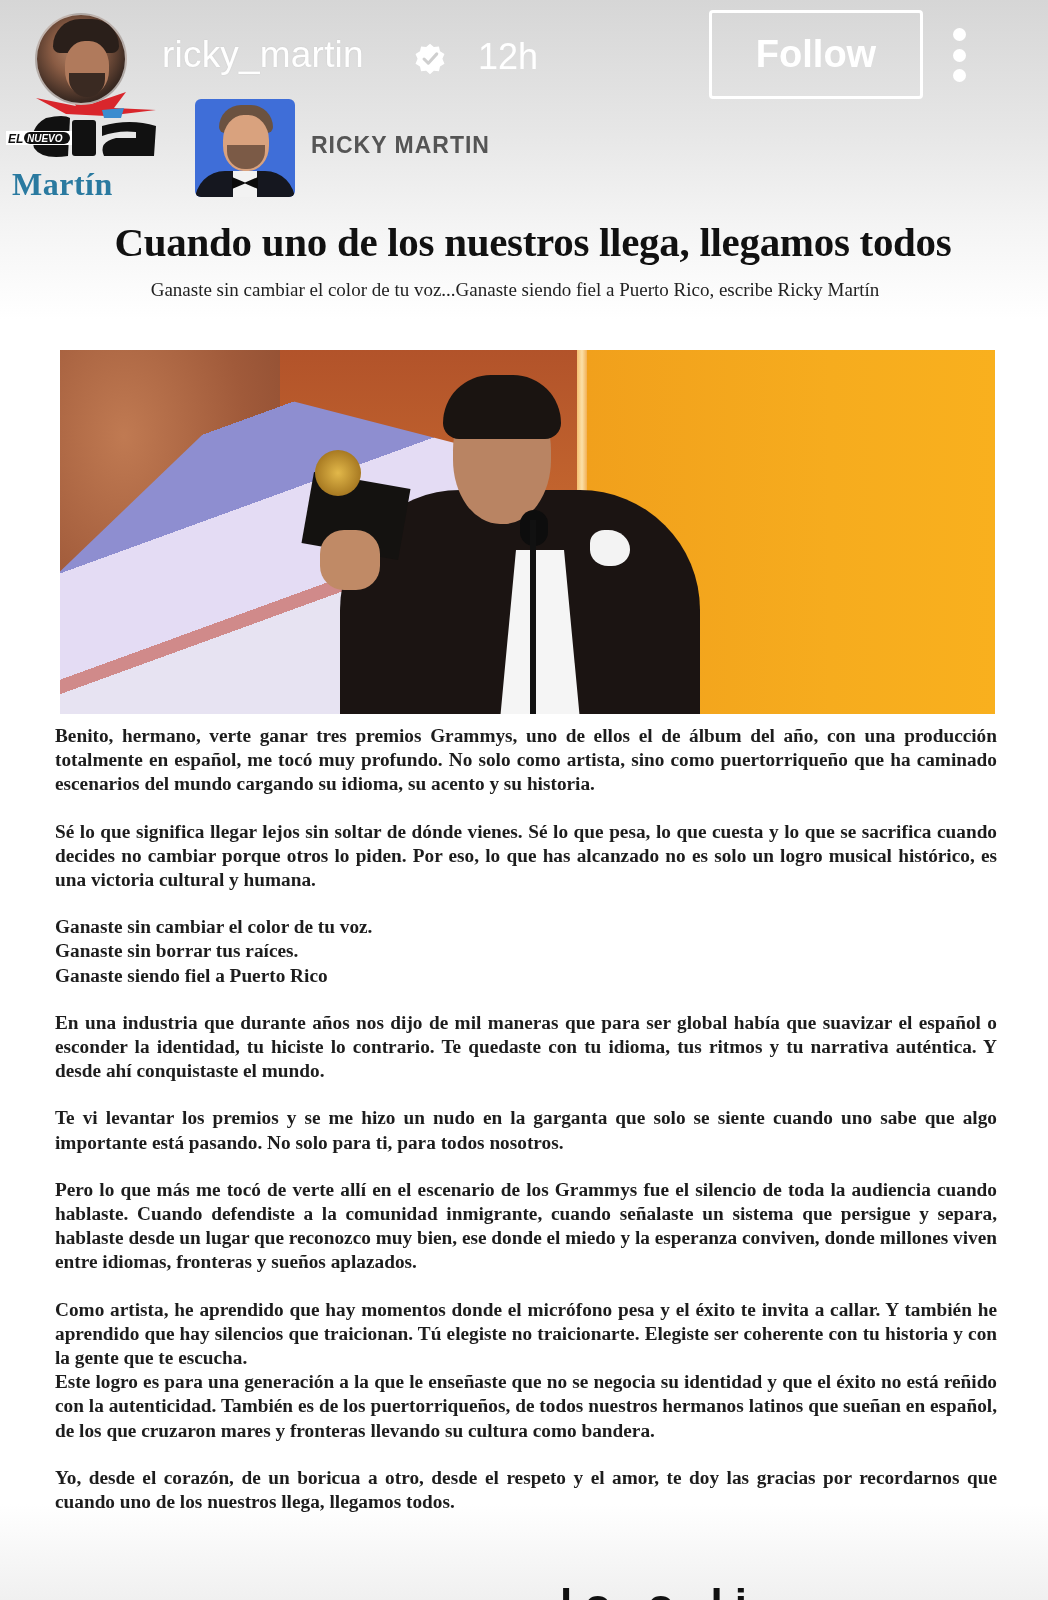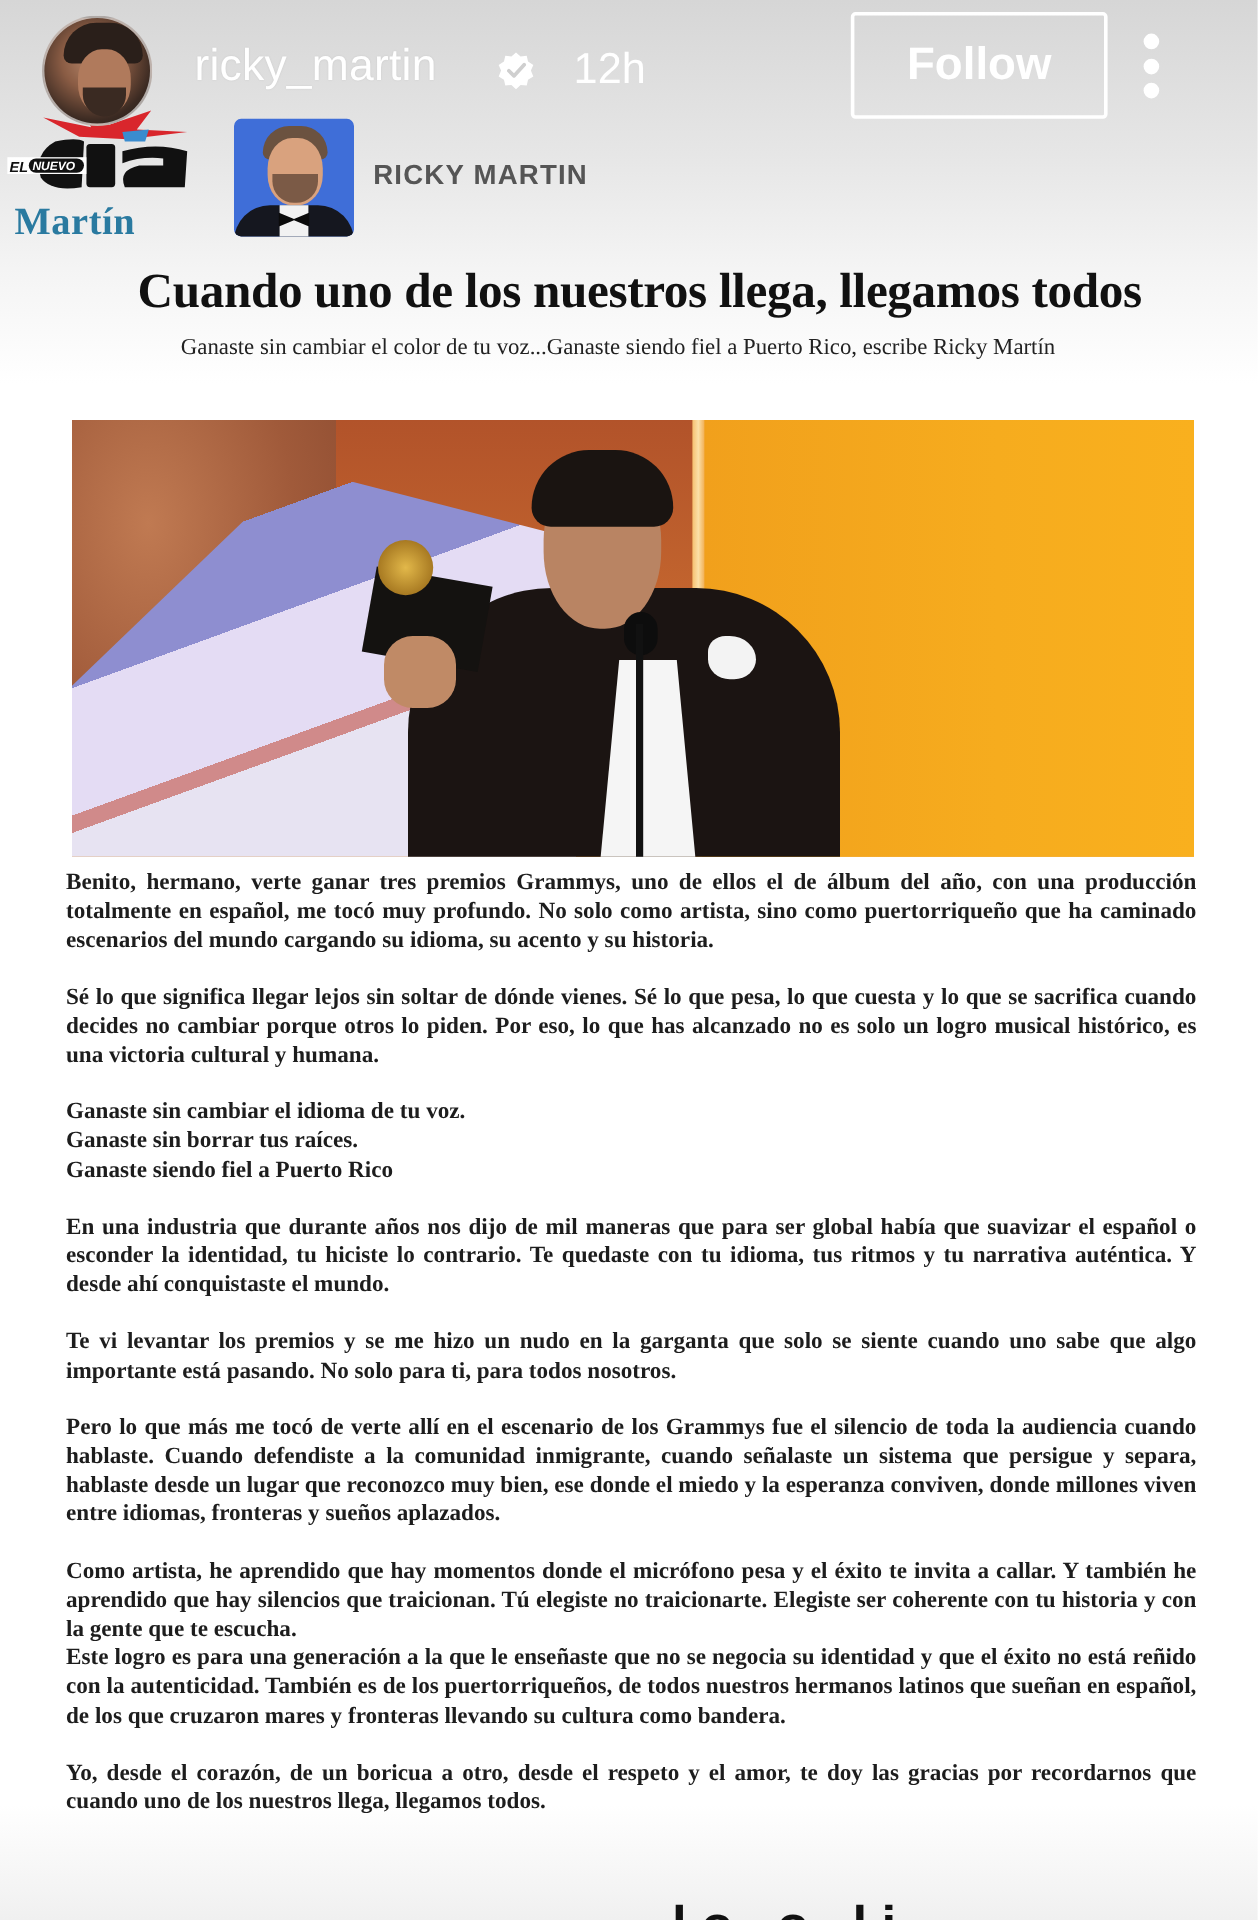--- a/index.html
+++ b/index.html
@@ -167,21 +167,21 @@
   <div class="flower"></div>
   <div class="trophy-box"></div>
   <div class="gramophone"></div>
   <div class="hand"></div>
 </div>
 
 <div class="article-body">
   <p>Benito, hermano, verte ganar tres premios Grammys, uno de ellos el de álbum del año, con una producción totalmente en español, me tocó muy profundo. No solo como artista, sino como puertorriqueño que ha caminado escenarios del mundo cargando su idioma, su acento y su historia.</p>
   <p>Sé lo que significa llegar lejos sin soltar de dónde vienes. Sé lo que pesa, lo que cuesta y lo que se sacrifica cuando decides no cambiar porque otros lo piden. Por eso, lo que has alcanzado no es solo un logro musical histórico, es una victoria cultural y humana.</p>
   <p>
-    <span class="line">Ganaste sin cambiar el idioma de tu voz.</span>
+    <span class="line">Ganaste sin cambiar el color de tu voz.</span>
     <span class="line">Ganaste sin borrar tus raíces.</span>
     <span class="line">Ganaste siendo fiel a Puerto Rico</span>
   </p>
   <p>En una industria que durante años nos dijo de mil maneras que para ser global había que suavizar el español o esconder la identidad, tu hiciste lo contrario. Te quedaste con tu idioma, tus ritmos y tu narrativa auténtica. Y desde ahí conquistaste el mundo.</p>
   <p>Te vi levantar los premios y se me hizo un nudo en la garganta que solo se siente cuando uno sabe que algo importante está pasando. No solo para ti, para todos nosotros.</p>
   <p>Pero lo que más me tocó de verte allí en el escenario de los Grammys fue el silencio de toda la audiencia cuando hablaste. Cuando defendiste a la comunidad inmigrante, cuando señalaste un sistema que persigue y separa, hablaste desde un lugar que reconozco muy bien, ese donde el miedo y la esperanza conviven, donde millones viven entre idiomas, fronteras y sueños aplazados.</p>
   <p class="tight">Como artista, he aprendido que hay momentos donde el micrófono pesa y el éxito te invita a callar. Y también he aprendido que hay silencios que traicionan. Tú elegiste no traicionarte. Elegiste ser coherente con tu historia y con la gente que te escucha.</p>
   <p>Este logro es para una generación a la que le enseñaste que no se negocia su identidad y que el éxito no está reñido con la autenticidad. También es de los puertorriqueños, de todos nuestros hermanos latinos que sueñan en español, de los que cruzaron mares y fronteras llevando su cultura como bandera.</p>
   <p>Yo, desde el corazón, de un boricua a otro, desde el respeto y el amor, te doy las gracias por recordarnos que cuando uno de los nuestros llega, llegamos todos.</p>
 </div>

